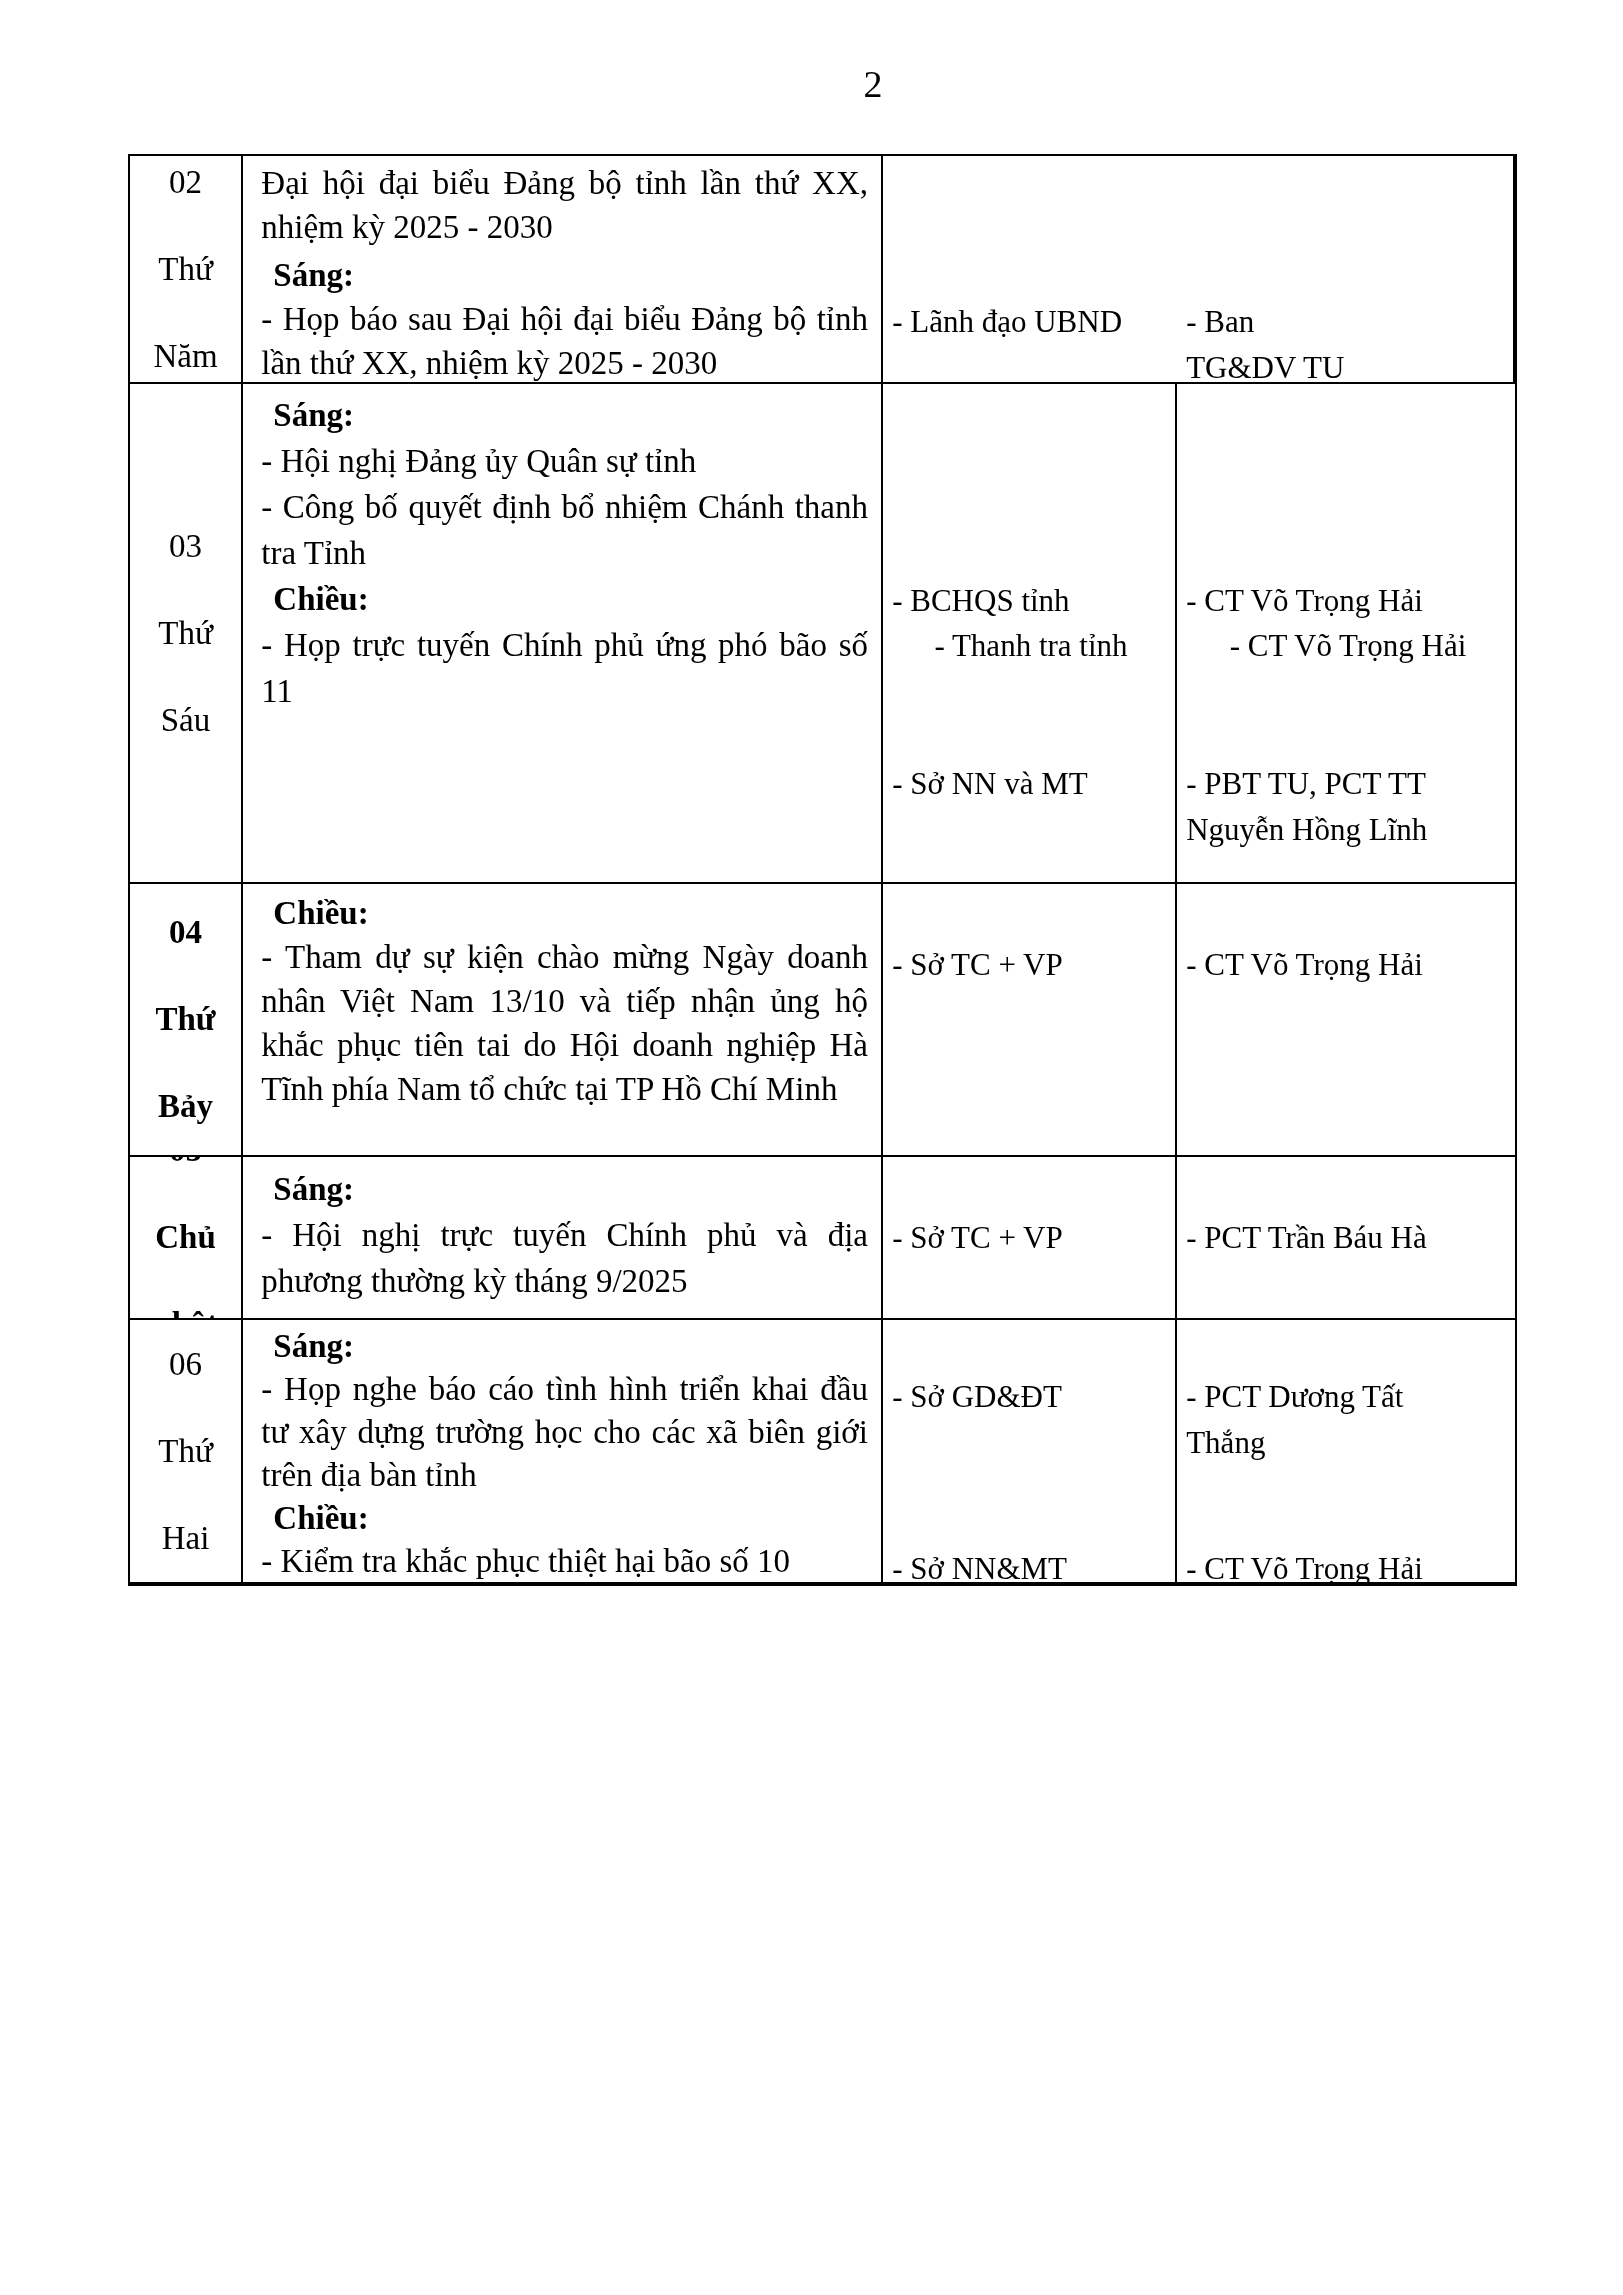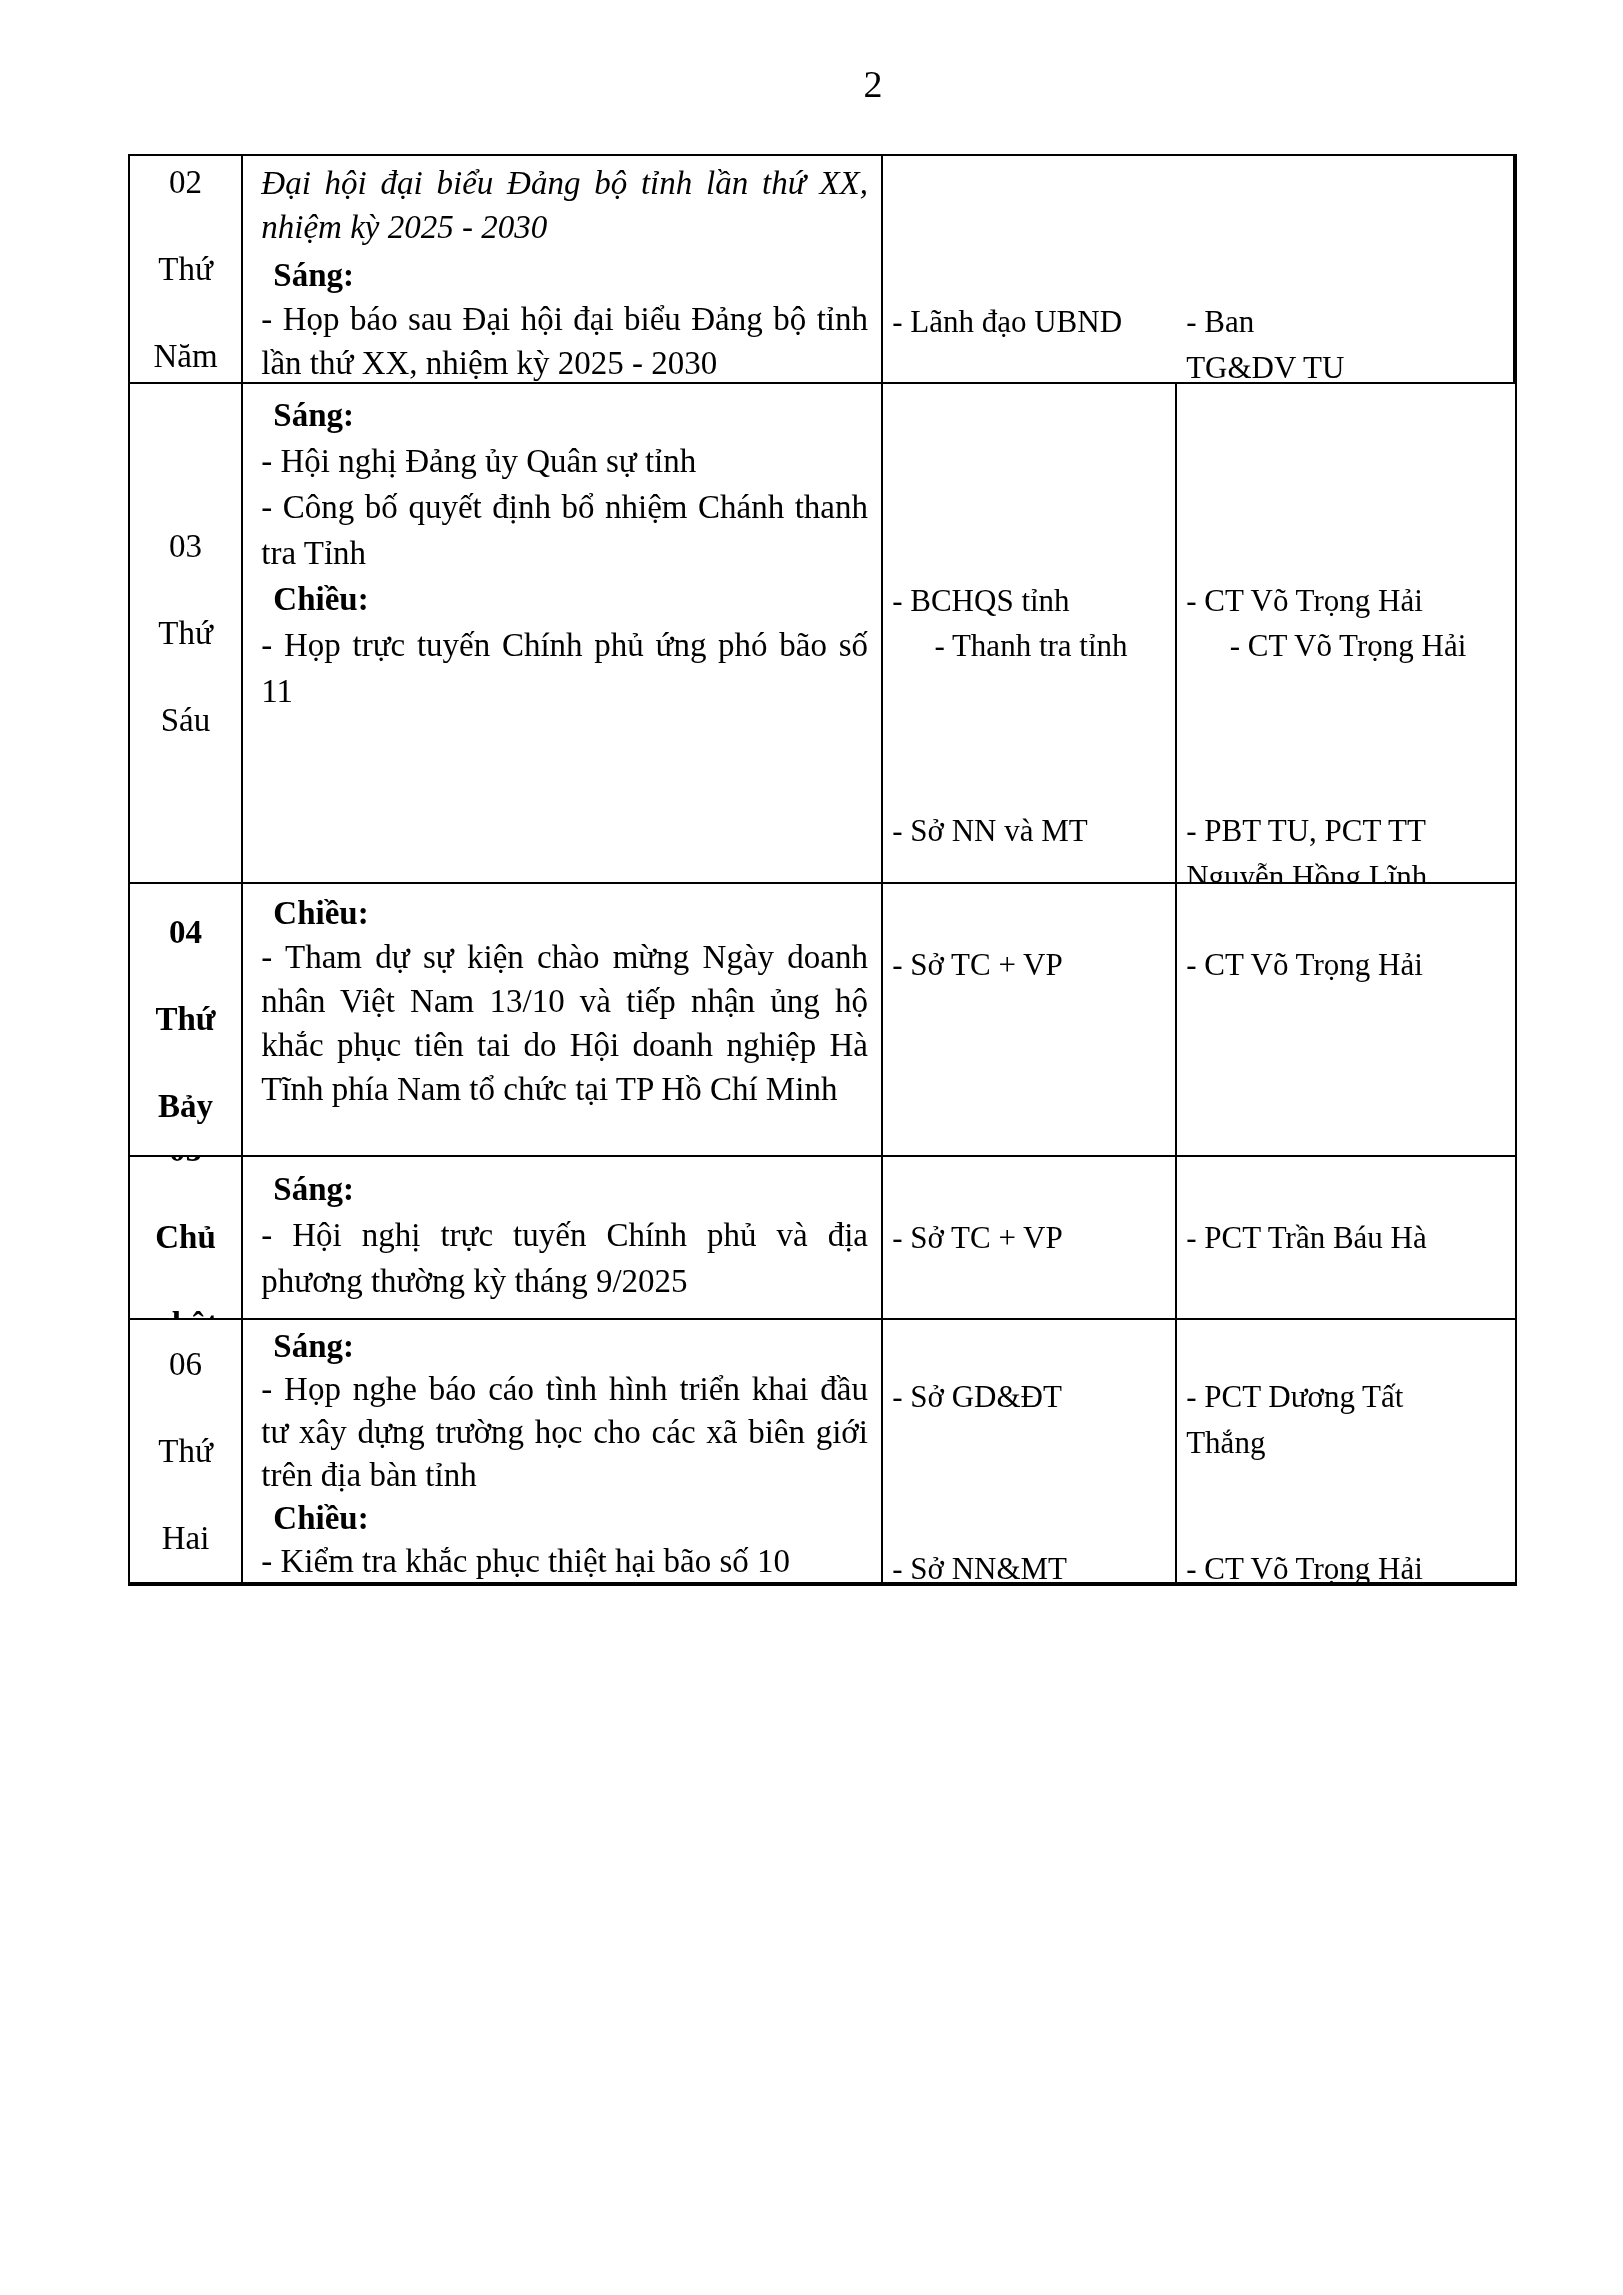--- a/index.html
+++ b/index.html
@@ -40,29 +40,29 @@
   .act{
     border-right:2px solid #000;
     font-size:33px;text-align:justify;
     padding:6.5px 13px 0 18.3px;
   }
   .row-0 .act{line-height:44px;padding-top:5.2px;}
   .row-1 .act{line-height:46px;padding-top:7.9px;}
   .row-2 .act{line-height:44px;padding-top:6.5px;}
   .row-3 .act{line-height:46px;padding-top:9.2px;}
   .row-4 .act{line-height:43px;padding-top:5.2px;}
-  .summary{font-style:italic;margin-bottom:3.9px;}
+  .summary{margin-bottom:3.9px;}
   .heading{font-weight:bold;margin-left:12px;}
   .org,.lead{position:relative;font-size:31px;line-height:46px;}
   .org{border-right:2px solid #000;}
   .abs{position:absolute;left:9.2px;right:5.2px;}
   .row-0 .org-0,.row-0 .lead-0{top:143px;}
   .row-1 .org-0,.row-1 .lead-0{top:194px;}
   .row-1 .org-1,.row-1 .lead-1{top:239px;text-align:center;}
-  .row-1 .org-2,.row-1 .lead-2{top:377px;margin-top:47px;}
+  .row-1 .org-2,.row-1 .lead-2{top:377px;}
   .row-2 .org-0,.row-2 .lead-0{top:58px;}
   .row-3 .org-0,.row-3 .lead-0{top:58px;}
   .row-4 .org-0,.row-4 .lead-0{top:54px;}
   .row-4 .org-1,.row-4 .lead-1{top:226px;}
   .row-0 .org-0{max-width:177px;}
   .row-4 .lead-0{max-width:281px;}
 </style>
 </head>
 <body>
 

